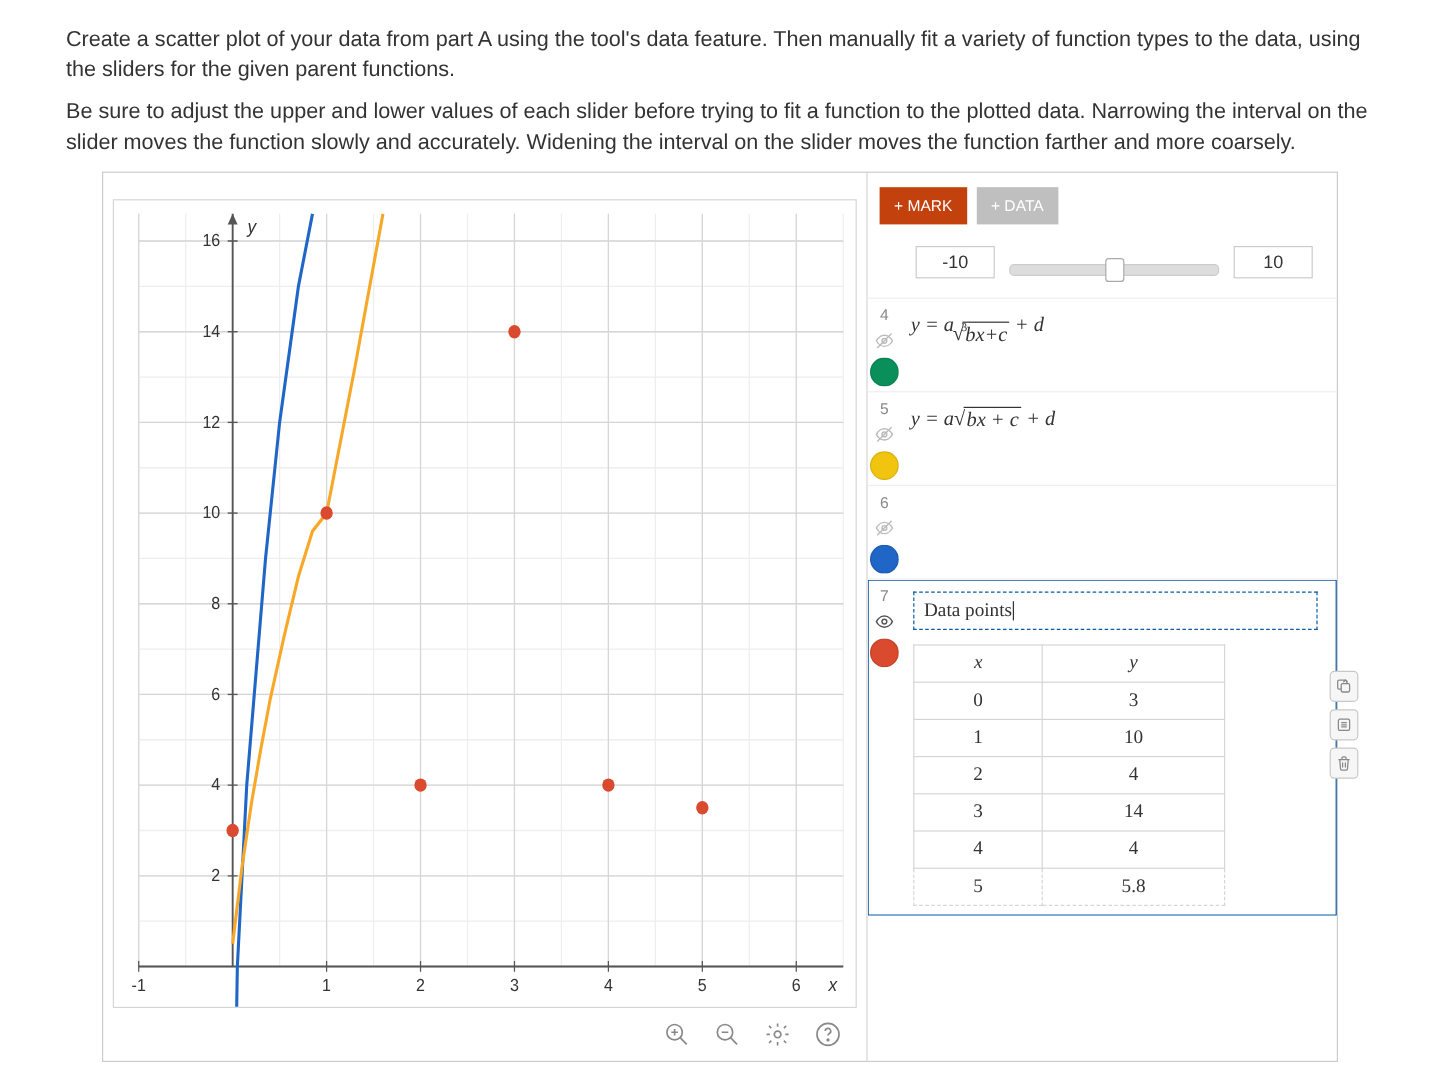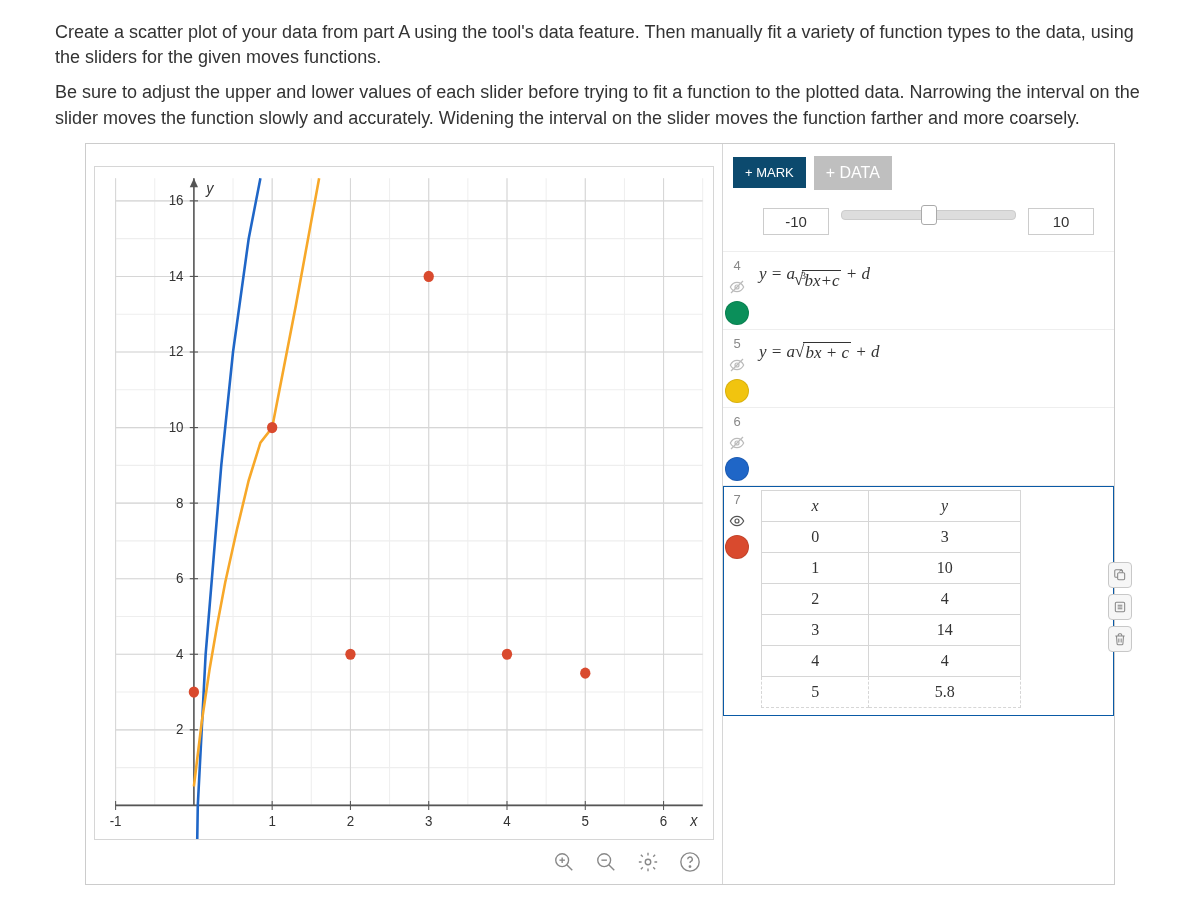--- a/index.html
+++ b/index.html
@@ -66,44 +66,44 @@
     display: flex;
     flex-direction: column;
   }
   .top-buttons {
     display: flex;
     gap: 8px;
     padding: 12px 10px;
     align-items: center;
   }
   .btn-orange {
-    background: #0c4a6e;
+    background: #c2410c;
     color: #fff;
     padding: 8px 12px;
     font-size: 13px;
     display: inline-flex;
     align-items: center;
     gap: 4px;
     cursor: pointer;
     border: none;
   }
   .btn-grey-disabled {
     background: #bfbfbf;
     color: #fff;
     padding: 8px 12px;
-    font-size: 16px;
+    font-size: 13px;
     cursor: default;
     border: none;
   }
   .arrow-down {
     font-size: 9px;
   }
   .slider-row {
     display: flex;
-    align-items: flex-start;
+    align-items: flex-end;
     gap: 10px;
     padding: 6px 20px 16px 40px;
   }
   .value-box {
     border: 1px solid #ccc;
     padding: 4px 12px;
     font-size: 15px;
     min-width: 40px;
     text-align: center;
     background: #fff;
@@ -288,21 +288,21 @@
   .sqrt-body { border-top: 1px solid #333; padding: 0 2px; }
   .cube-idx { font-size:10px; font-style:normal; vertical-align: 5px; margin-right:-6px; position:relative; left:6px; }
   .sub { font-size: 11px; font-style: italic; vertical-align: -3px; }
 </style>
 </head>
 <body>
 
 <div class="page">
 
   <div class="instructions">
-    <p>Create a scatter plot of your data from part A using the tool's data feature. Then manually fit a variety of function types to the data, using the sliders for the given moves functions.</p>
+    <p>Create a scatter plot of your data from part A using the tool's data feature. Then manually fit a variety of function types to the data, using the sliders for the given parent functions.</p>
     <p>Be sure to adjust the upper and lower values of each slider before trying to fit a function to the plotted data. Narrowing the interval on the slider moves the function slowly and accurately. Widening the interval on the slider moves the function farther and more coarsely.</p>
   </div>
 
   <div class="tool-frame">
 
     <div class="graph-panel">
       <div class="graph-svg-wrap">
         <svg id="graph-svg" width="100%" height="100%" viewBox="0 0 600 600" preserveAspectRatio="none">
             <line x1="20" y1="10" x2="20" y2="570" stroke="#eee" stroke-width="1"></line>
             <line x1="58" y1="10" x2="58" y2="570" stroke="#eee" stroke-width="1"></line>
@@ -501,20 +501,23 @@
           <span class="expr-idx">7</span>
           <span class="visibility-icon">
             <svg class="eye-on" width="16" height="16" viewBox="0 0 24 24" fill="none" stroke="#555" stroke-width="1.8">
               <path d="M2 12s3.5-7 10-7 10 7 10 7-3.5 7-10 7S2 12 2 12z"></path>
                 <circle cx="12" cy="12" r="3"></circle>
             </svg>
           </span>
           <span class="color-dot" style="background:#d94a2e"></span>
         </div>
         <div class="data-body" style="position:relative;">
+          <div class="data-label-wrap">
+            <span class="data-label-cursor">Data points</span>
+          </div>
 
           <table class="data-table">
             <thead>
               <tr>
                 <th>x</th>
                 <th>y</th>
               </tr>
             </thead>
             <tbody id="data-rows">
                 <tr>

